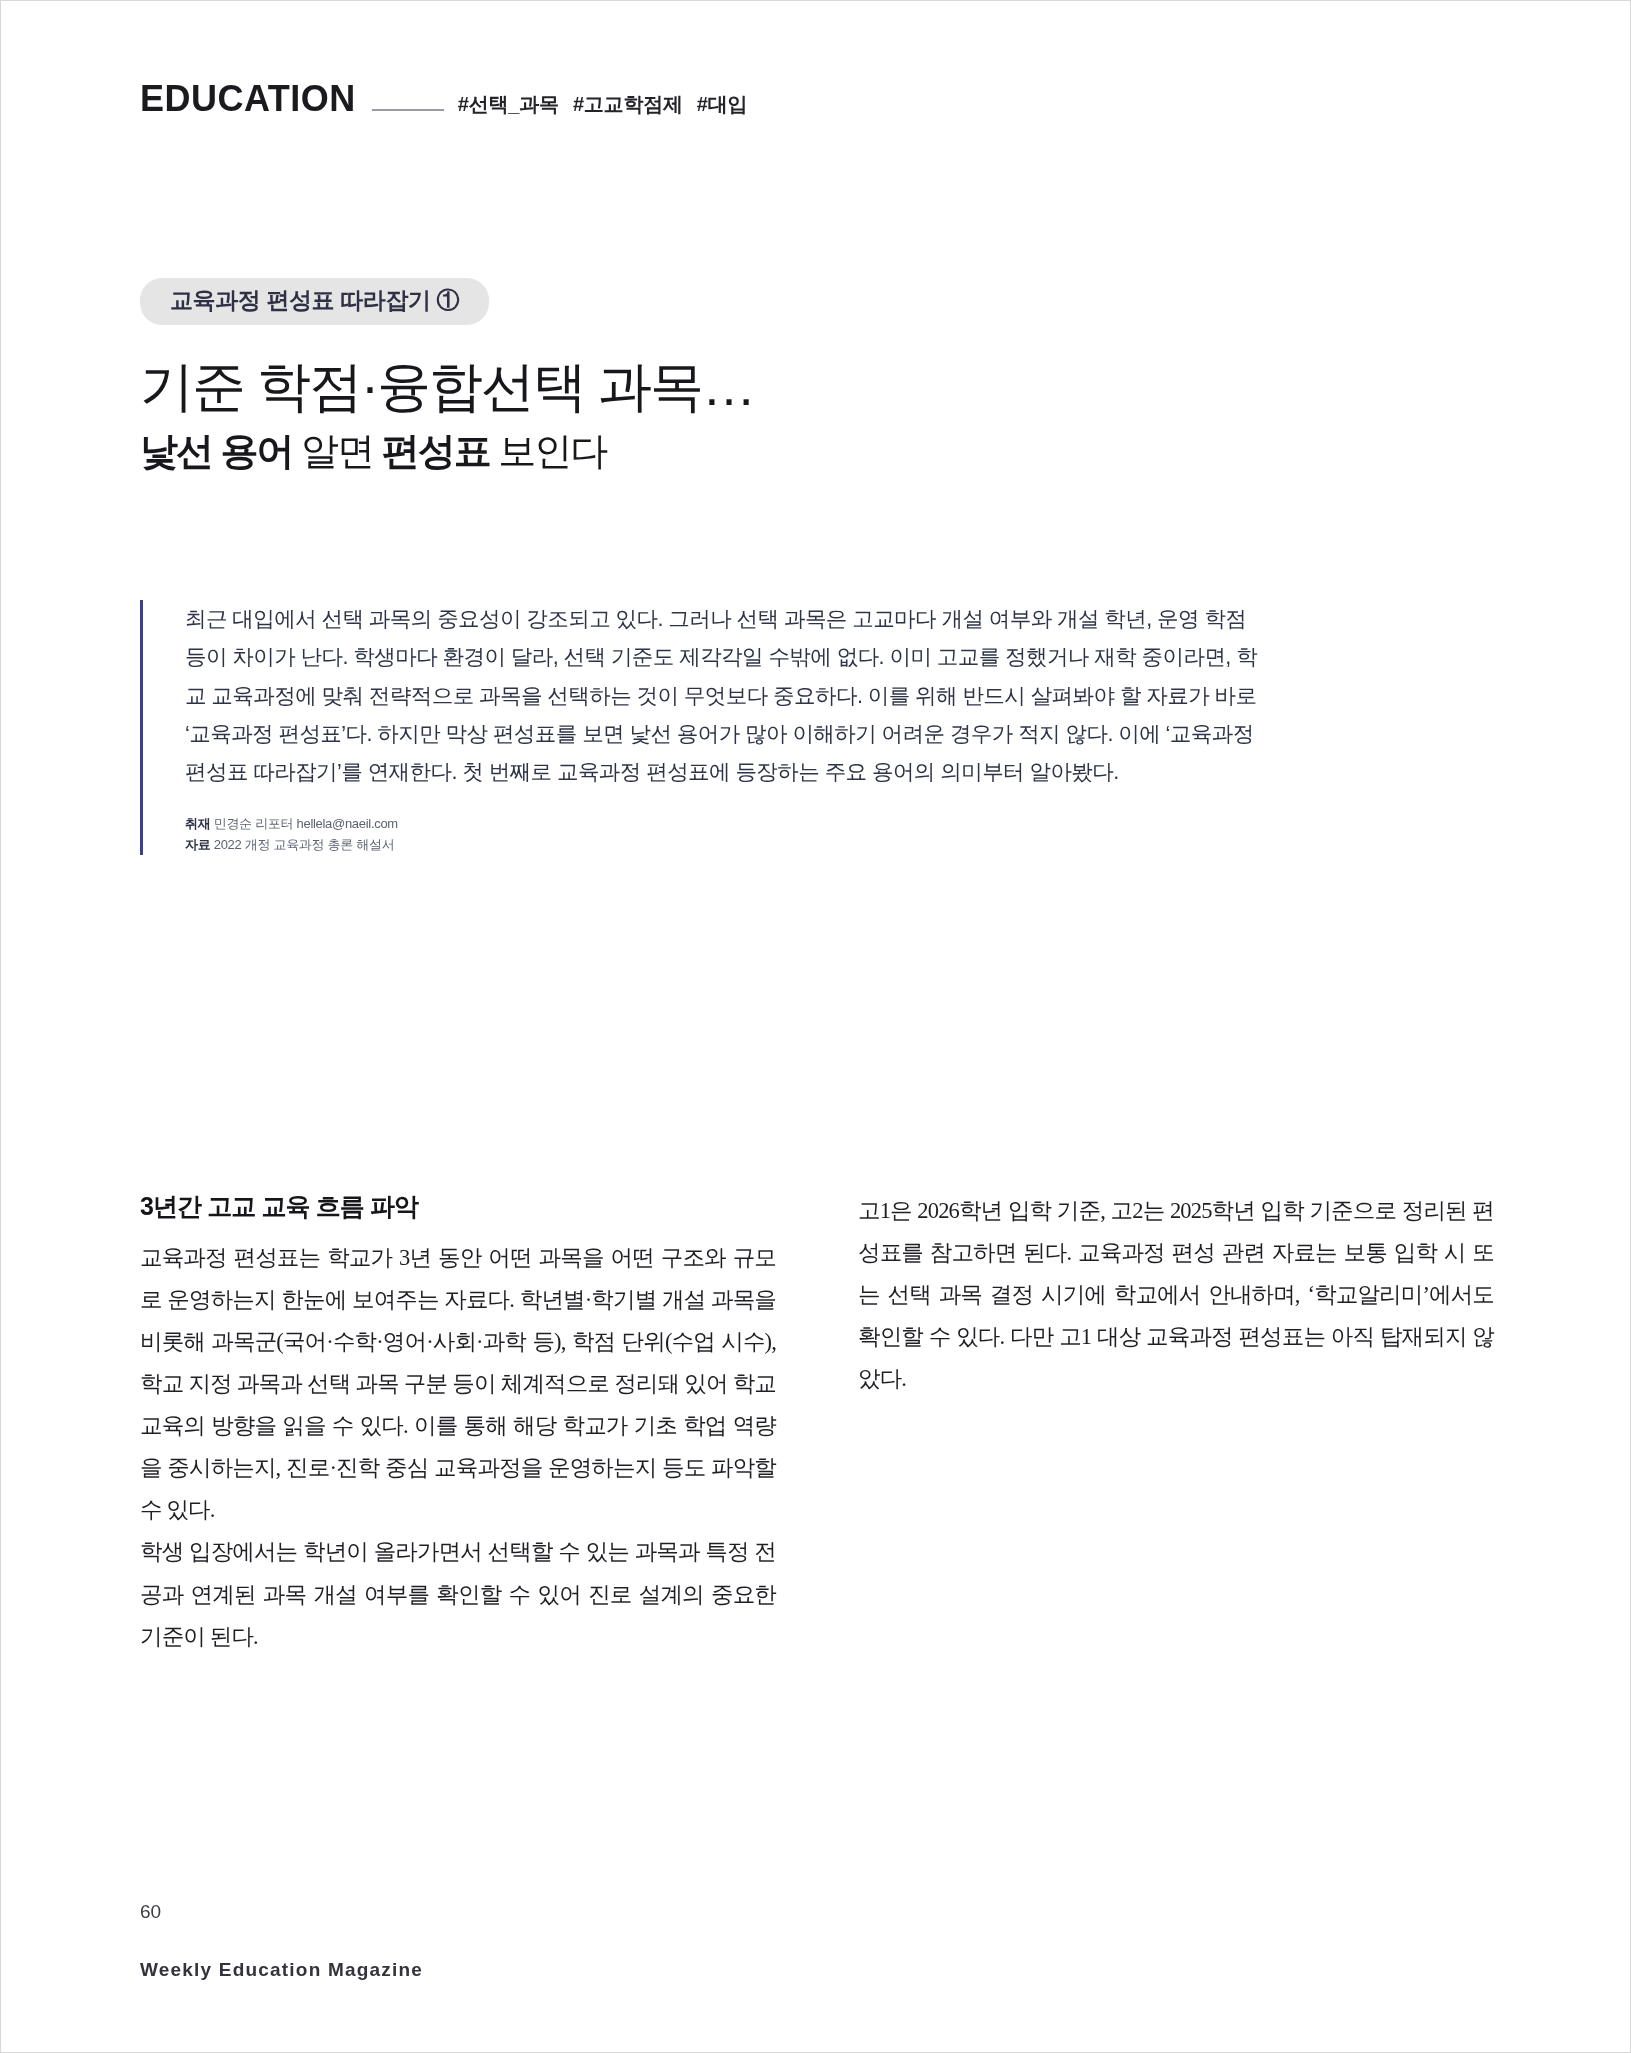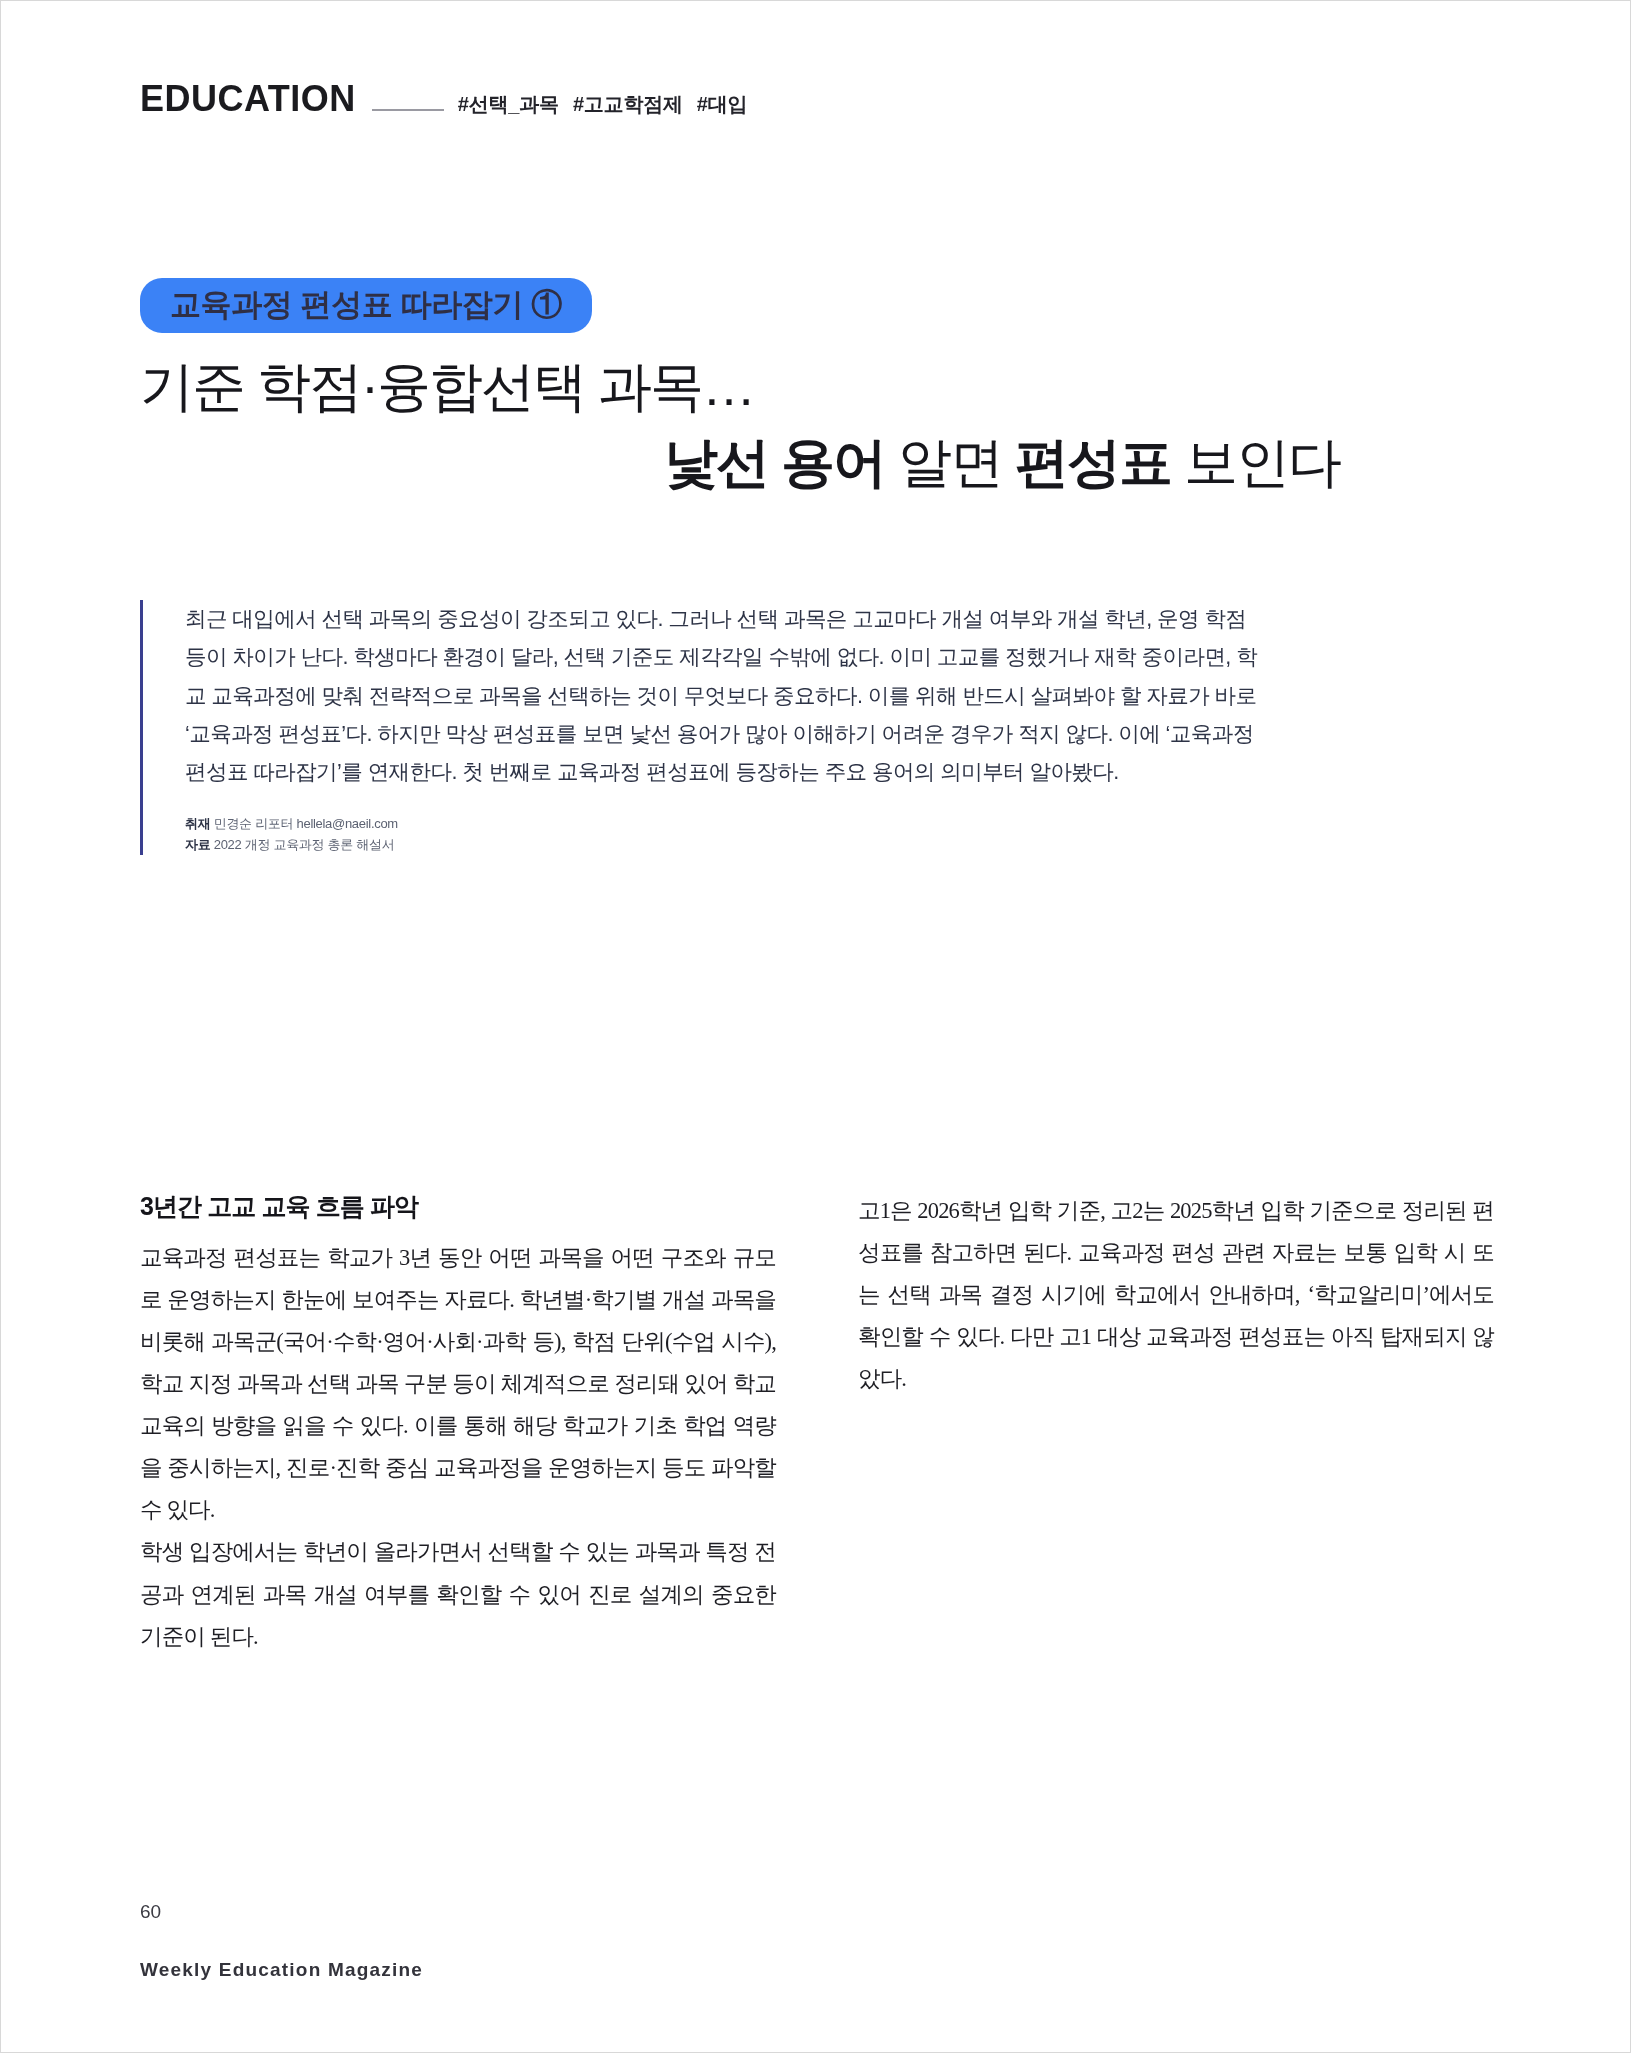--- a/index.html
+++ b/index.html
@@ -58,25 +58,25 @@
     color: #23232a;
     letter-spacing: -0.2px;
   }
   .masthead-tags span { margin-right: 14px; }
 
   
   .series-badge {
     position: absolute;
     left: 140px;
     top: 278px;
-    background: #3b82f6;
+    background: #e5e5e5;
     color: #2f2f45;
     border-radius: 22px;
     padding: 11px 30px 13px 30px;
-    font-size: 31px;
+    font-size: 23px;
     font-weight: 700;
     letter-spacing: -0.4px;
     line-height: 1;
   }
 
   
   .headline {
     position: absolute;
     left: 140px;
     top: 352px;
@@ -84,26 +84,25 @@
     color: #121216;
   }
   .headline-l1 {
     font-size: 54px;
     font-weight: 400;
     letter-spacing: -2px;
     line-height: 1.28;
     color: #17171c;
   }
   .headline-l2 {
-    font-size: 54px;
+    font-size: 38px;
     letter-spacing: -2px;
     line-height: 1.3;
     margin-top: 6px;
     color: #17171c;
-    text-align: right;
   }
   .hl-strong { font-weight: 800; }
   .hl-light { font-weight: 400; }
 
   
   .lead-wrap {
     position: absolute;
     left: 140px;
     top: 600px;
     width: 1120px;

